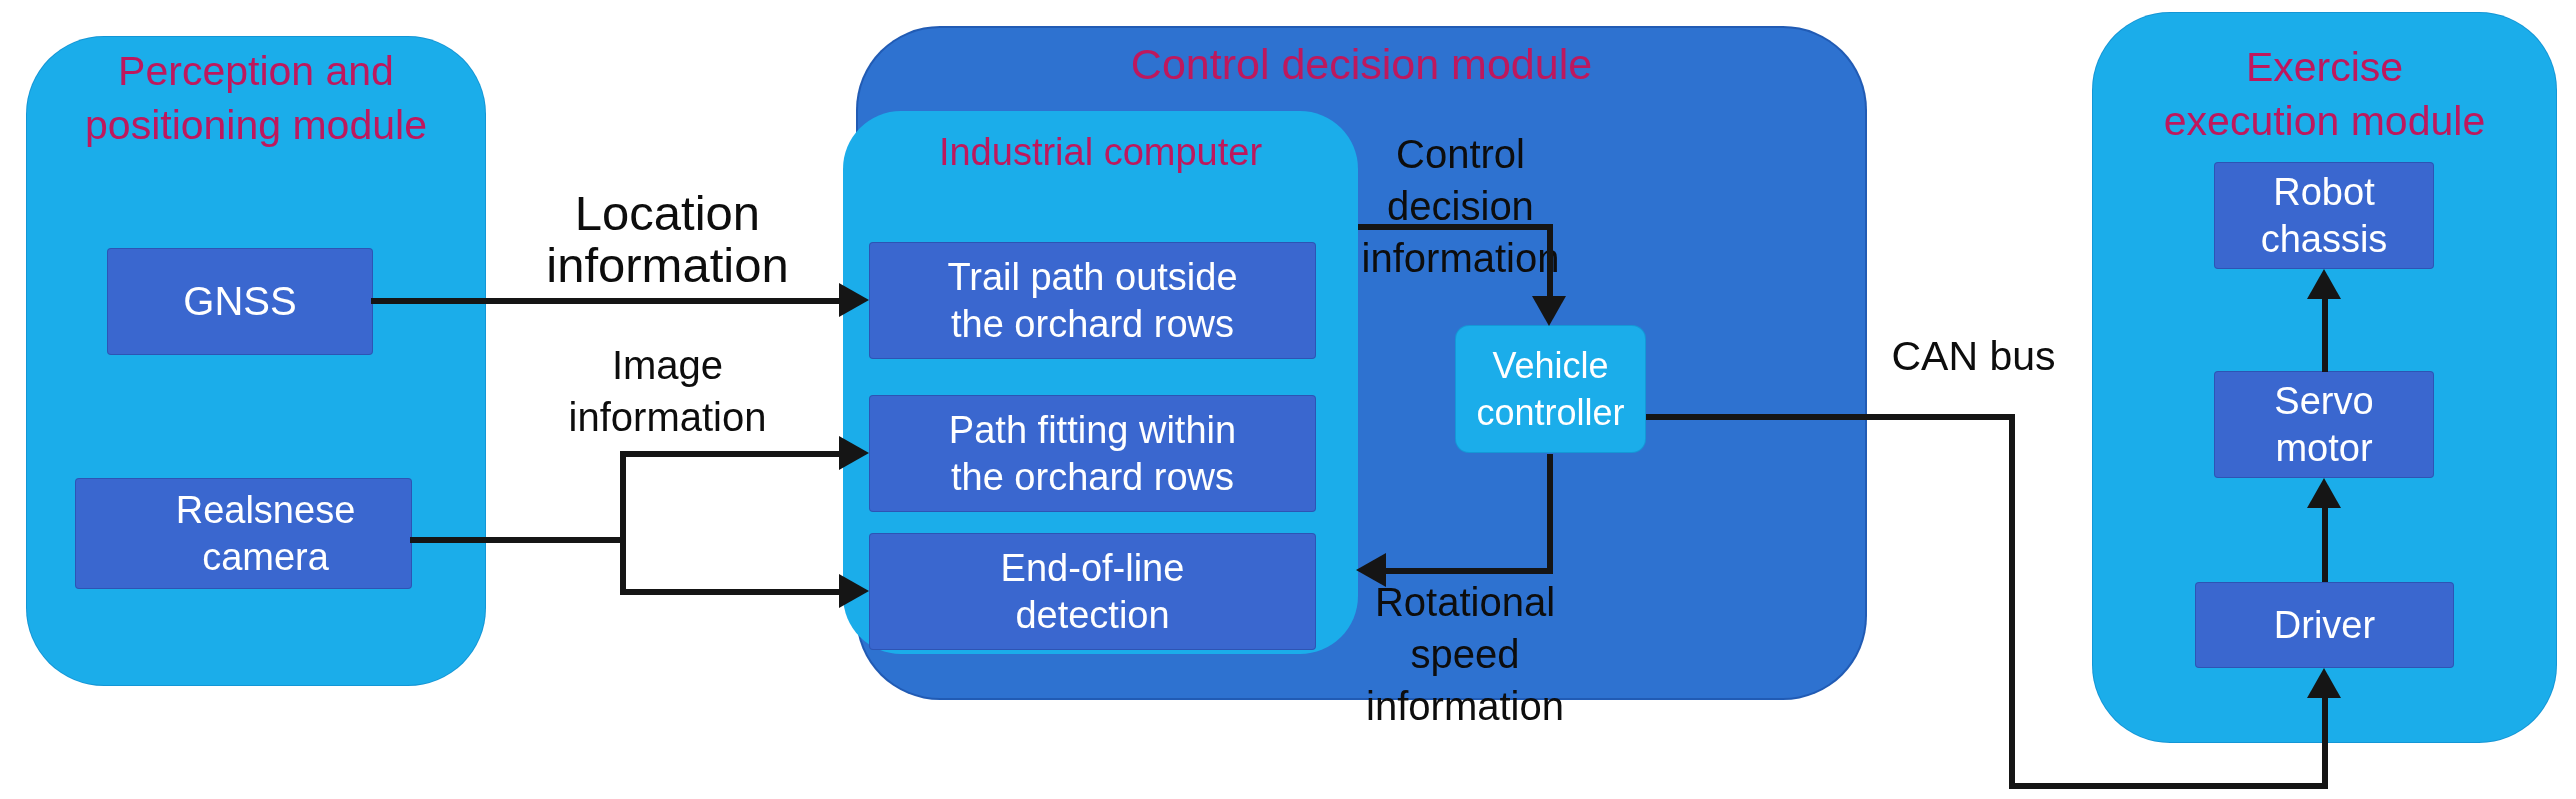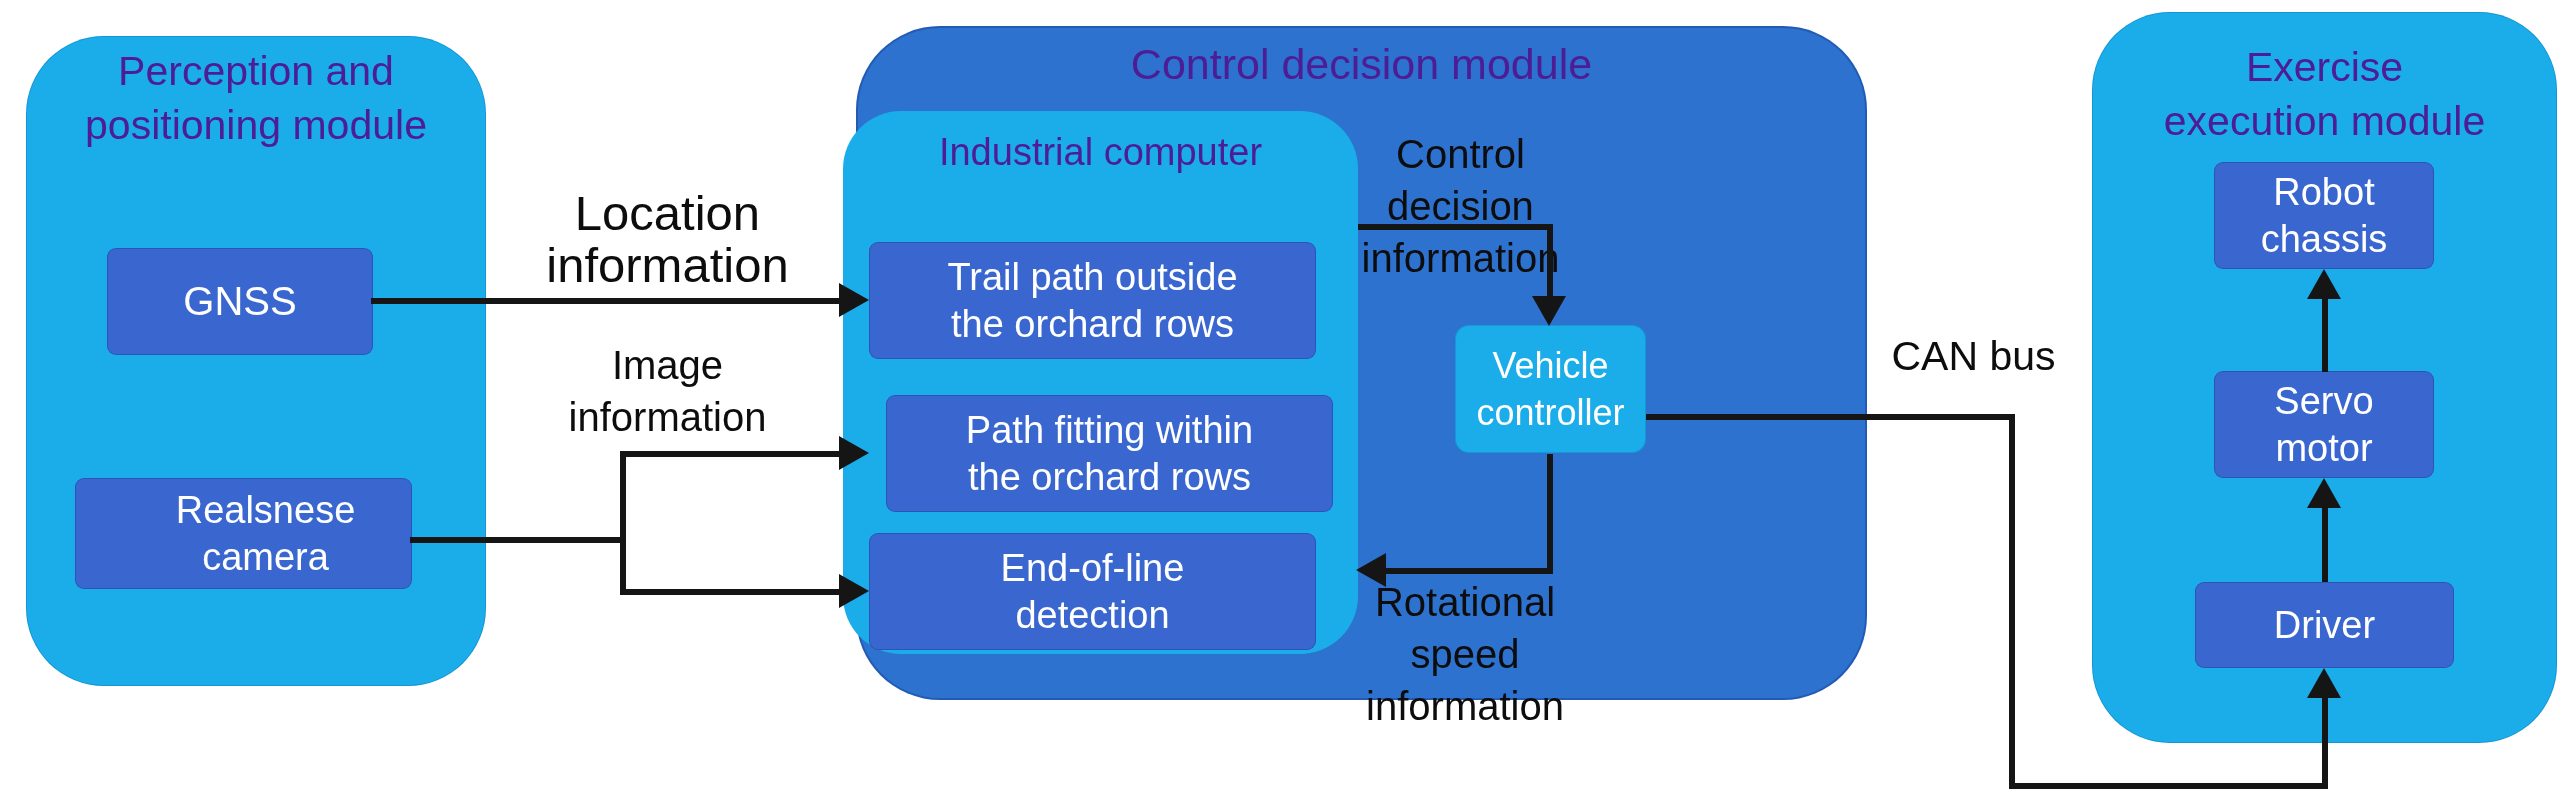--- a/index.html
+++ b/index.html
@@ -8,27 +8,27 @@
   }
   html,body{margin:0;padding:0;background:var(--paper);}
   #canvas{
     position:relative; width:2576px; height:800px; background:var(--paper);
     font-family:"Liberation Sans","DejaVu Sans",sans-serif; overflow:hidden;
   }
   .mod{position:absolute; background:var(--cyan); border:1.9px solid rgba(0,90,160,.28); box-sizing:border-box;}
   .mod.dark{background:var(--blue); border:2.6px solid rgba(8,48,130,.35);}
   .node{
     position:absolute; background:var(--box); border:1.3px solid rgba(15,35,110,.28);
-    border-radius:9px; box-sizing:border-box;
+    border-radius:4px; box-sizing:border-box;
     display:flex; align-items:center; justify-content:center;
     color:#fff; text-align:center; white-space:pre-line; line-height:47px; font-size:38px;
   }
   .node.cy{background:var(--cyan); border-color:rgba(0,90,160,.25);}
   .t{position:absolute; white-space:pre-line; text-align:center;}
-  .t.w{color:#4c1d95;}
+  .t.w{color:#be185d;}
   .t.k{color:var(--ink);}
   .hline,.vline{position:absolute; background:var(--line);}
   .hline{height:5.8px;} .vline{width:5.8px;}
   .ah{position:absolute; width:0; height:0;}
   .ah.r{border-top:17.5px solid transparent; border-bottom:17.5px solid transparent; border-left:30px solid var(--line);}
   .ah.l{border-top:17.5px solid transparent; border-bottom:17.5px solid transparent; border-right:30px solid var(--line);}
   .ah.d{border-left:17.5px solid transparent; border-right:17.5px solid transparent; border-top:30px solid var(--line);}
   .ah.u{border-left:17.5px solid transparent; border-right:17.5px solid transparent; border-bottom:30px solid var(--line);}
 </style>
 </head>
@@ -53,21 +53,21 @@
   </div>
   <div class="node" style="left:75px;top:478px;width:337px;height:111px;padding-left:44px;">
     <span>Realsnese
 camera</span>
   </div>
 
   <div class="node" style="left:869px;top:242px;width:447px;height:117px;">
     <span>Trail path outside
 the orchard rows</span>
   </div>
-  <div class="node" style="left:869px;top:395px;width:447px;height:117px;margin-left:17px;">
+  <div class="node" style="left:869px;top:395px;width:447px;height:117px;">
     <span>Path fitting within
 the orchard rows</span>
   </div>
   <div class="node" style="left:869px;top:533px;width:447px;height:117px;">
     <span>End-of-line
 detection</span>
   </div>
 
   <div class="node cy" style="left:1455px;top:325px;width:191px;height:128px;font-size:36px;border-radius:14px;">
     <span>Vehicle

